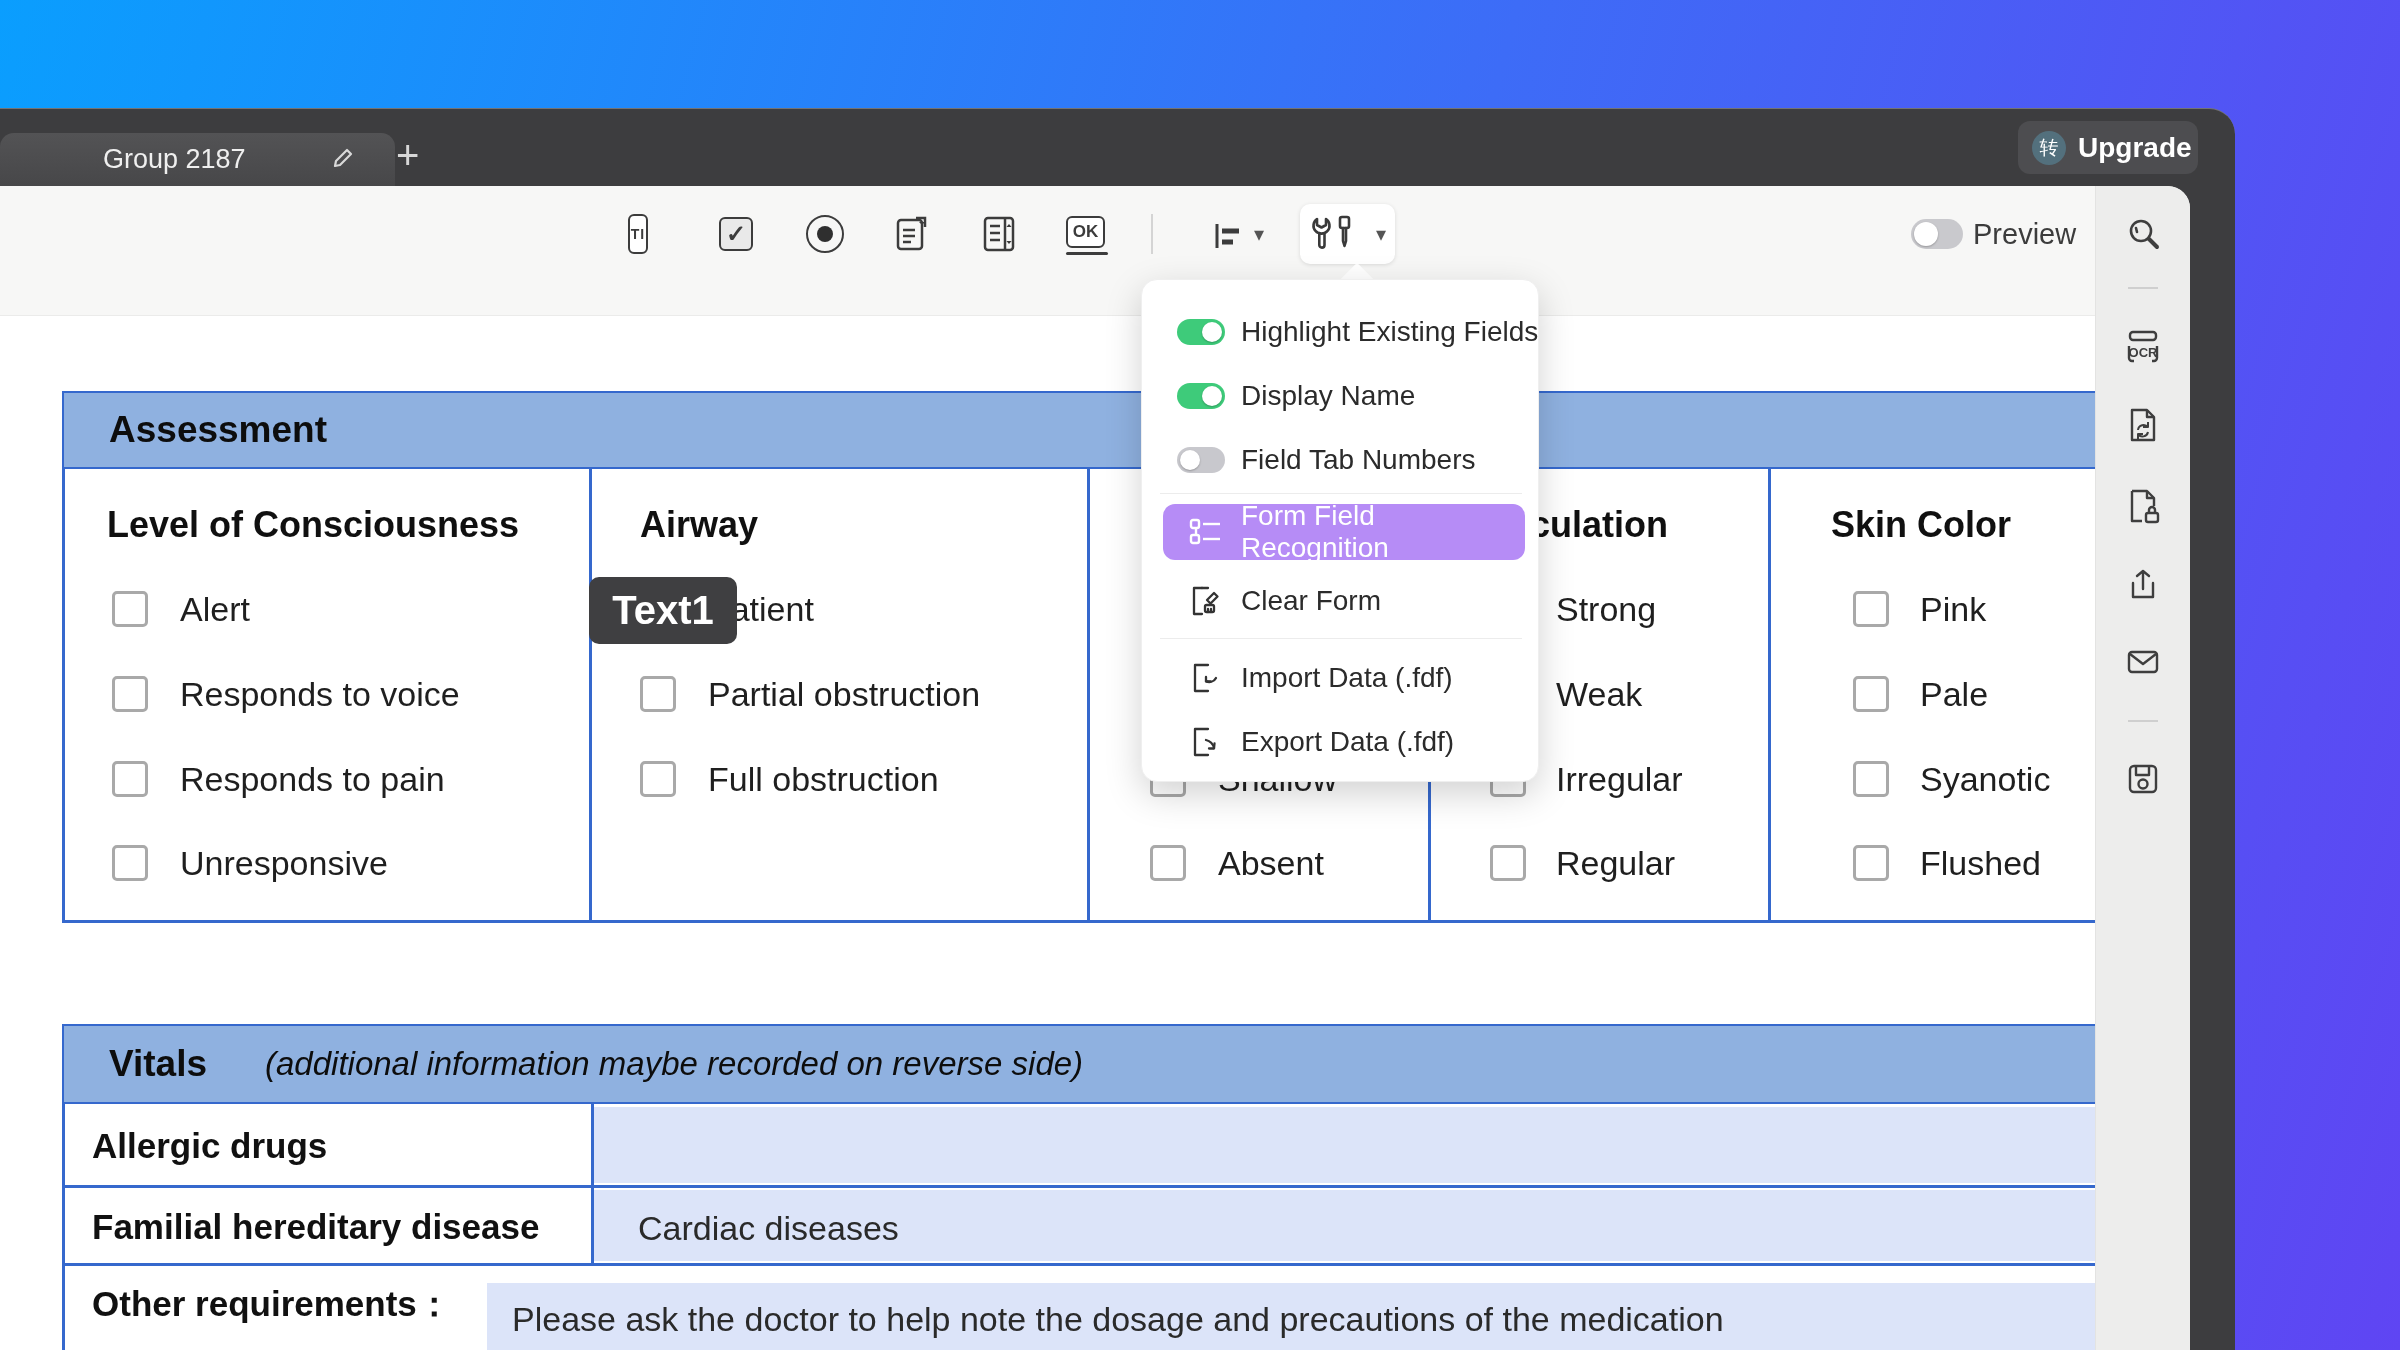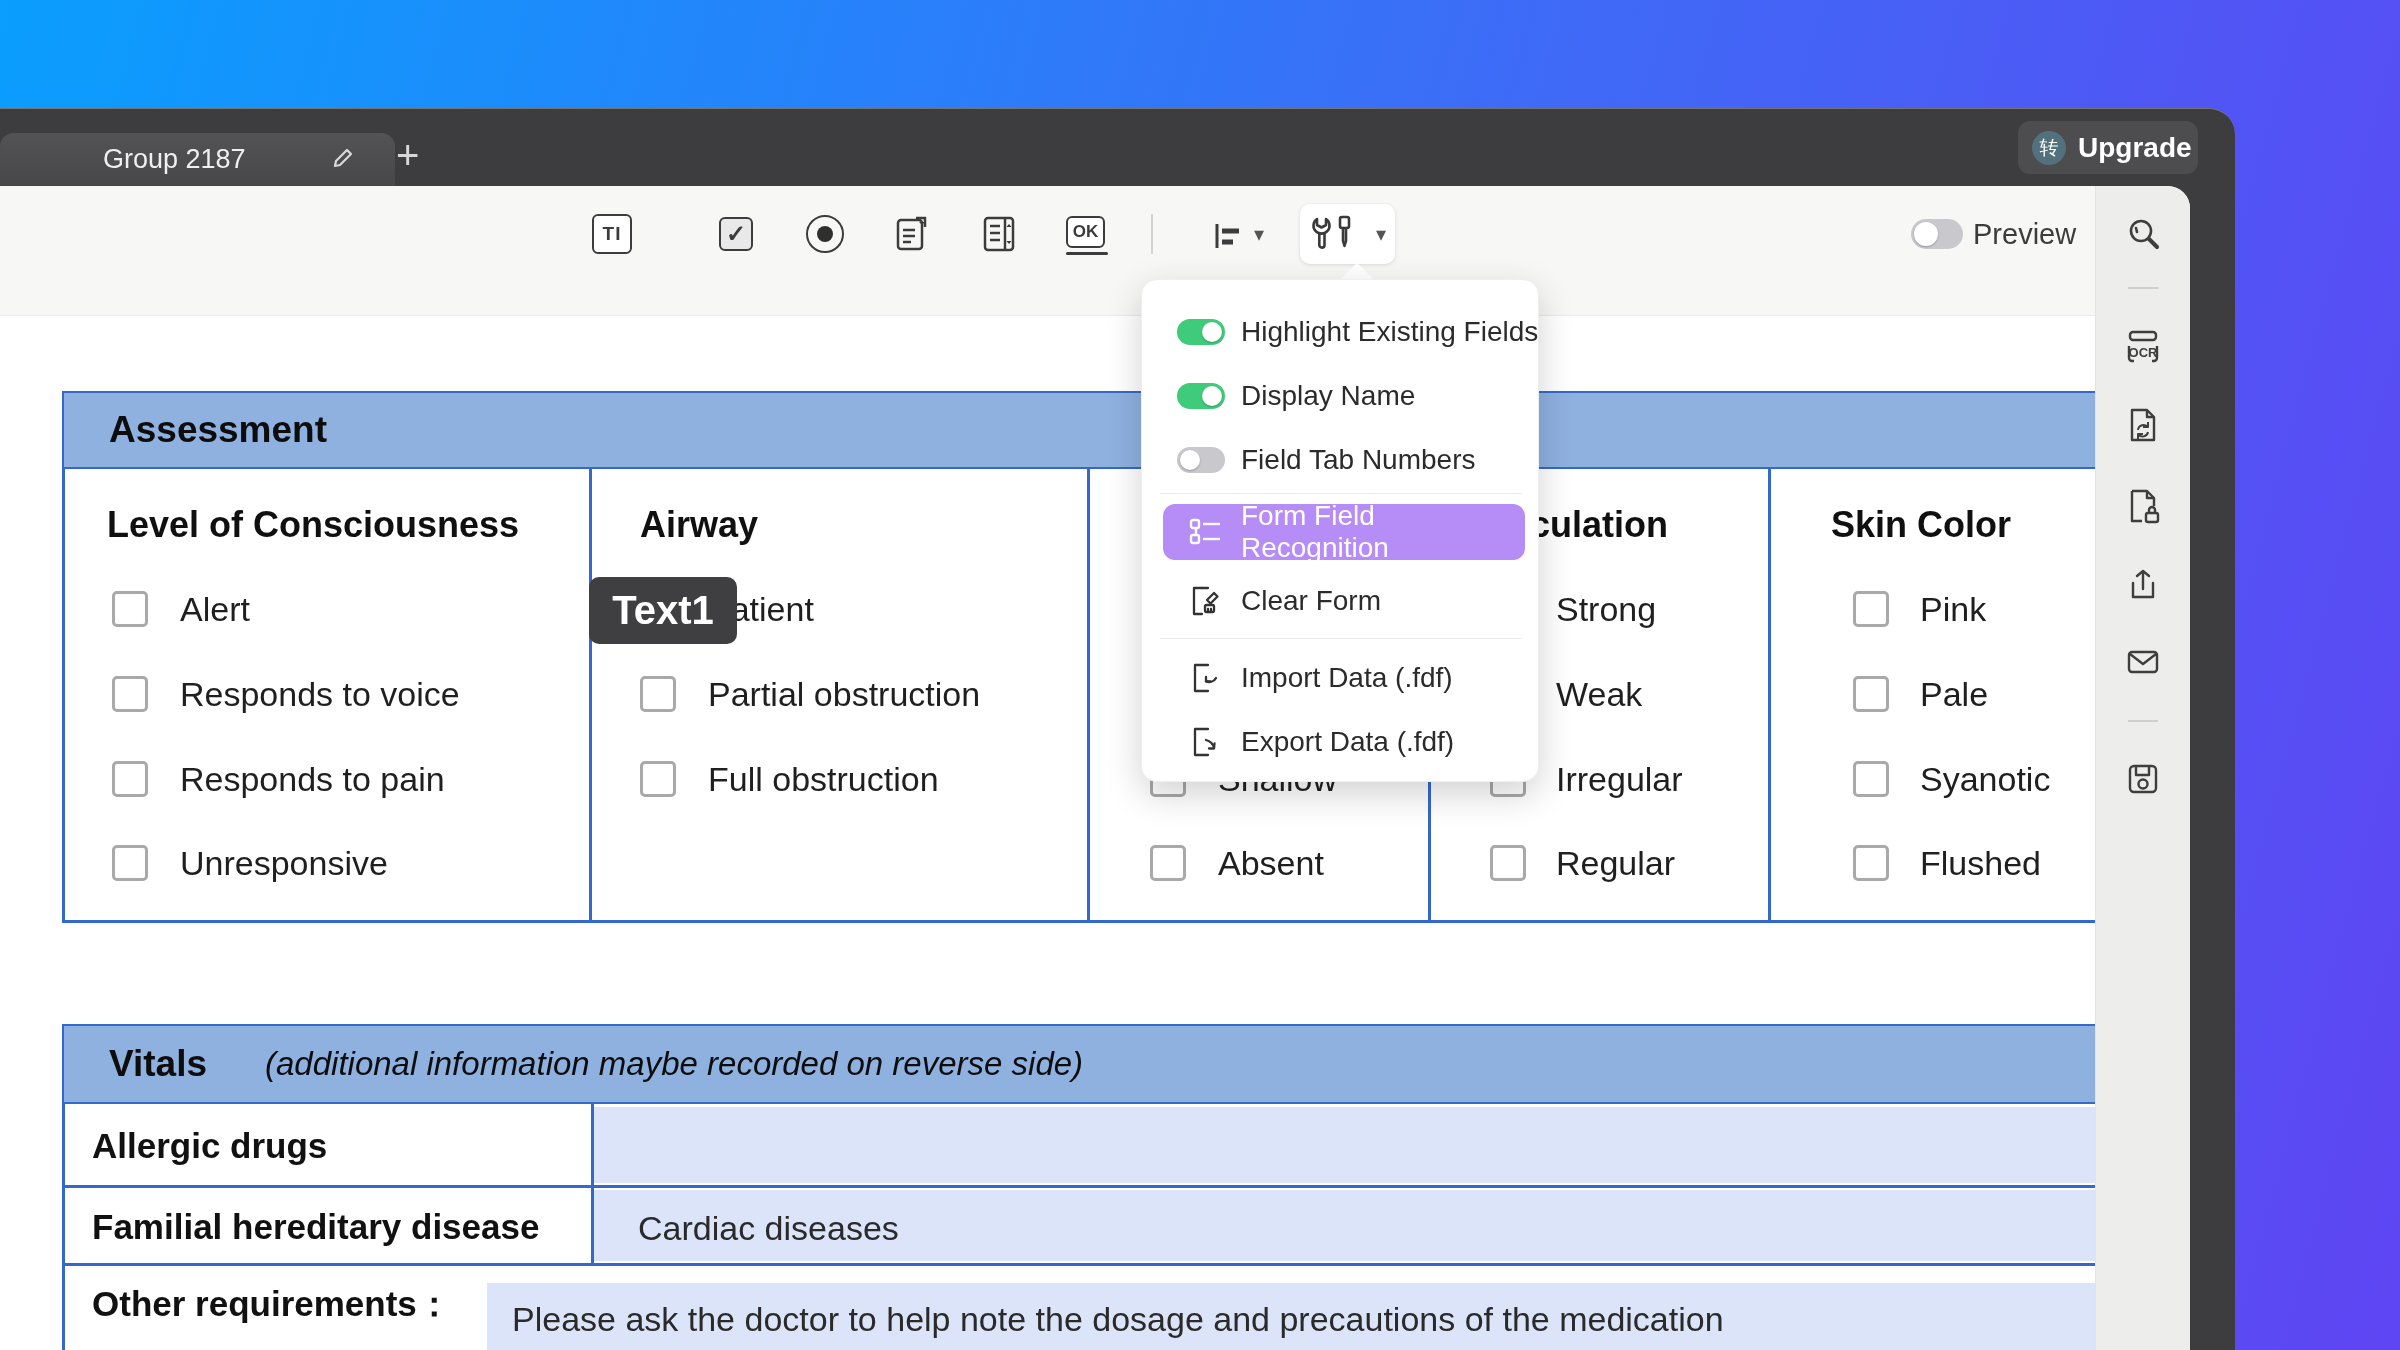--- a/index.html
+++ b/index.html
@@ -92,21 +92,21 @@
     <div class="abs plus">+</div>
 
     <div class="abs upgrade">
       <span class="upg-badge">转</span>
       <span class="upg-label">Upgrade</span>
     </div>
 
     <div class="abs content">
 
       <div class="abs toolbar">
-        <div class="abs tb-box" style="left:592px;top:28px;width:40px;height:40px;font-size:19px;letter-spacing:1px;">
+        <div class="abs tb-box" style="left:628px;top:28px;width:20px;height:40px;font-size:14px;letter-spacing:1px;">
             <span>TI</span>
           </div>
 
         <div class="abs tb-box" style="left:719px;top:31px;width:34px;height:34px;background:#e9e9e9;font-size:24px;">✓</div>
 
         <div class="abs" style="left:806px;top:29px;width:38px;height:38px;border:2.5px solid #3c3c3c;border-radius:50%;">
           <div class="abs" style="left:9px;top:9px;width:16px;height:16px;border-radius:50%;background:#2f2f2f;"></div>
         </div>
 
         <div class="abs" style="left:889px;top:26px;">

